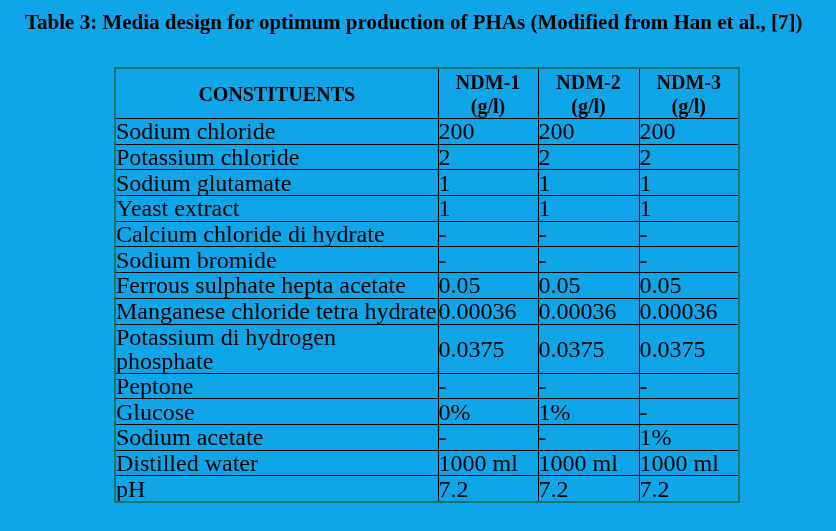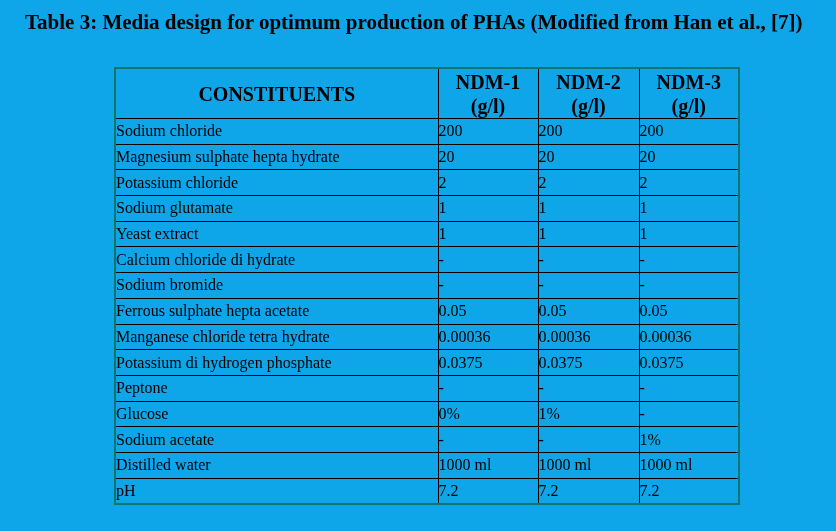--- a/index.html
+++ b/index.html
@@ -40,21 +40,21 @@
   }
   table.media th {
     font-size: 20px;
     font-weight: bold;
     text-align: center;
     vertical-align: middle;
     height: 49px;
     line-height: 24px;
   }
   table.media td {
-    font-size: 16px;
+    font-size: 24px;
     height: 24.7px;
     vertical-align: middle;
     line-height: 24px;
   }
   td.constituent {
     text-align: left;
     padding-left: 8px;
   }
   td.val {
     text-align: left;
@@ -94,26 +94,20 @@
           <div>(g/l)</div>
         </th>
       </tr>
     </thead>
     <tbody id="table-body">
         <tr>
           <td class="constituent">Sodium chloride</td>
           <td class="val">200</td>
           <td class="val">200</td>
           <td class="val">200</td>
-        </tr>
-        <tr>
-          <td class="constituent">Magnesium sulphate hepta hydrate</td>
-          <td class="val">20</td>
-          <td class="val">20</td>
-          <td class="val">20</td>
         </tr>
         <tr>
           <td class="constituent">Potassium chloride</td>
           <td class="val">2</td>
           <td class="val">2</td>
           <td class="val">2</td>
         </tr>
         <tr>
           <td class="constituent">Sodium glutamate</td>
           <td class="val">1</td>

